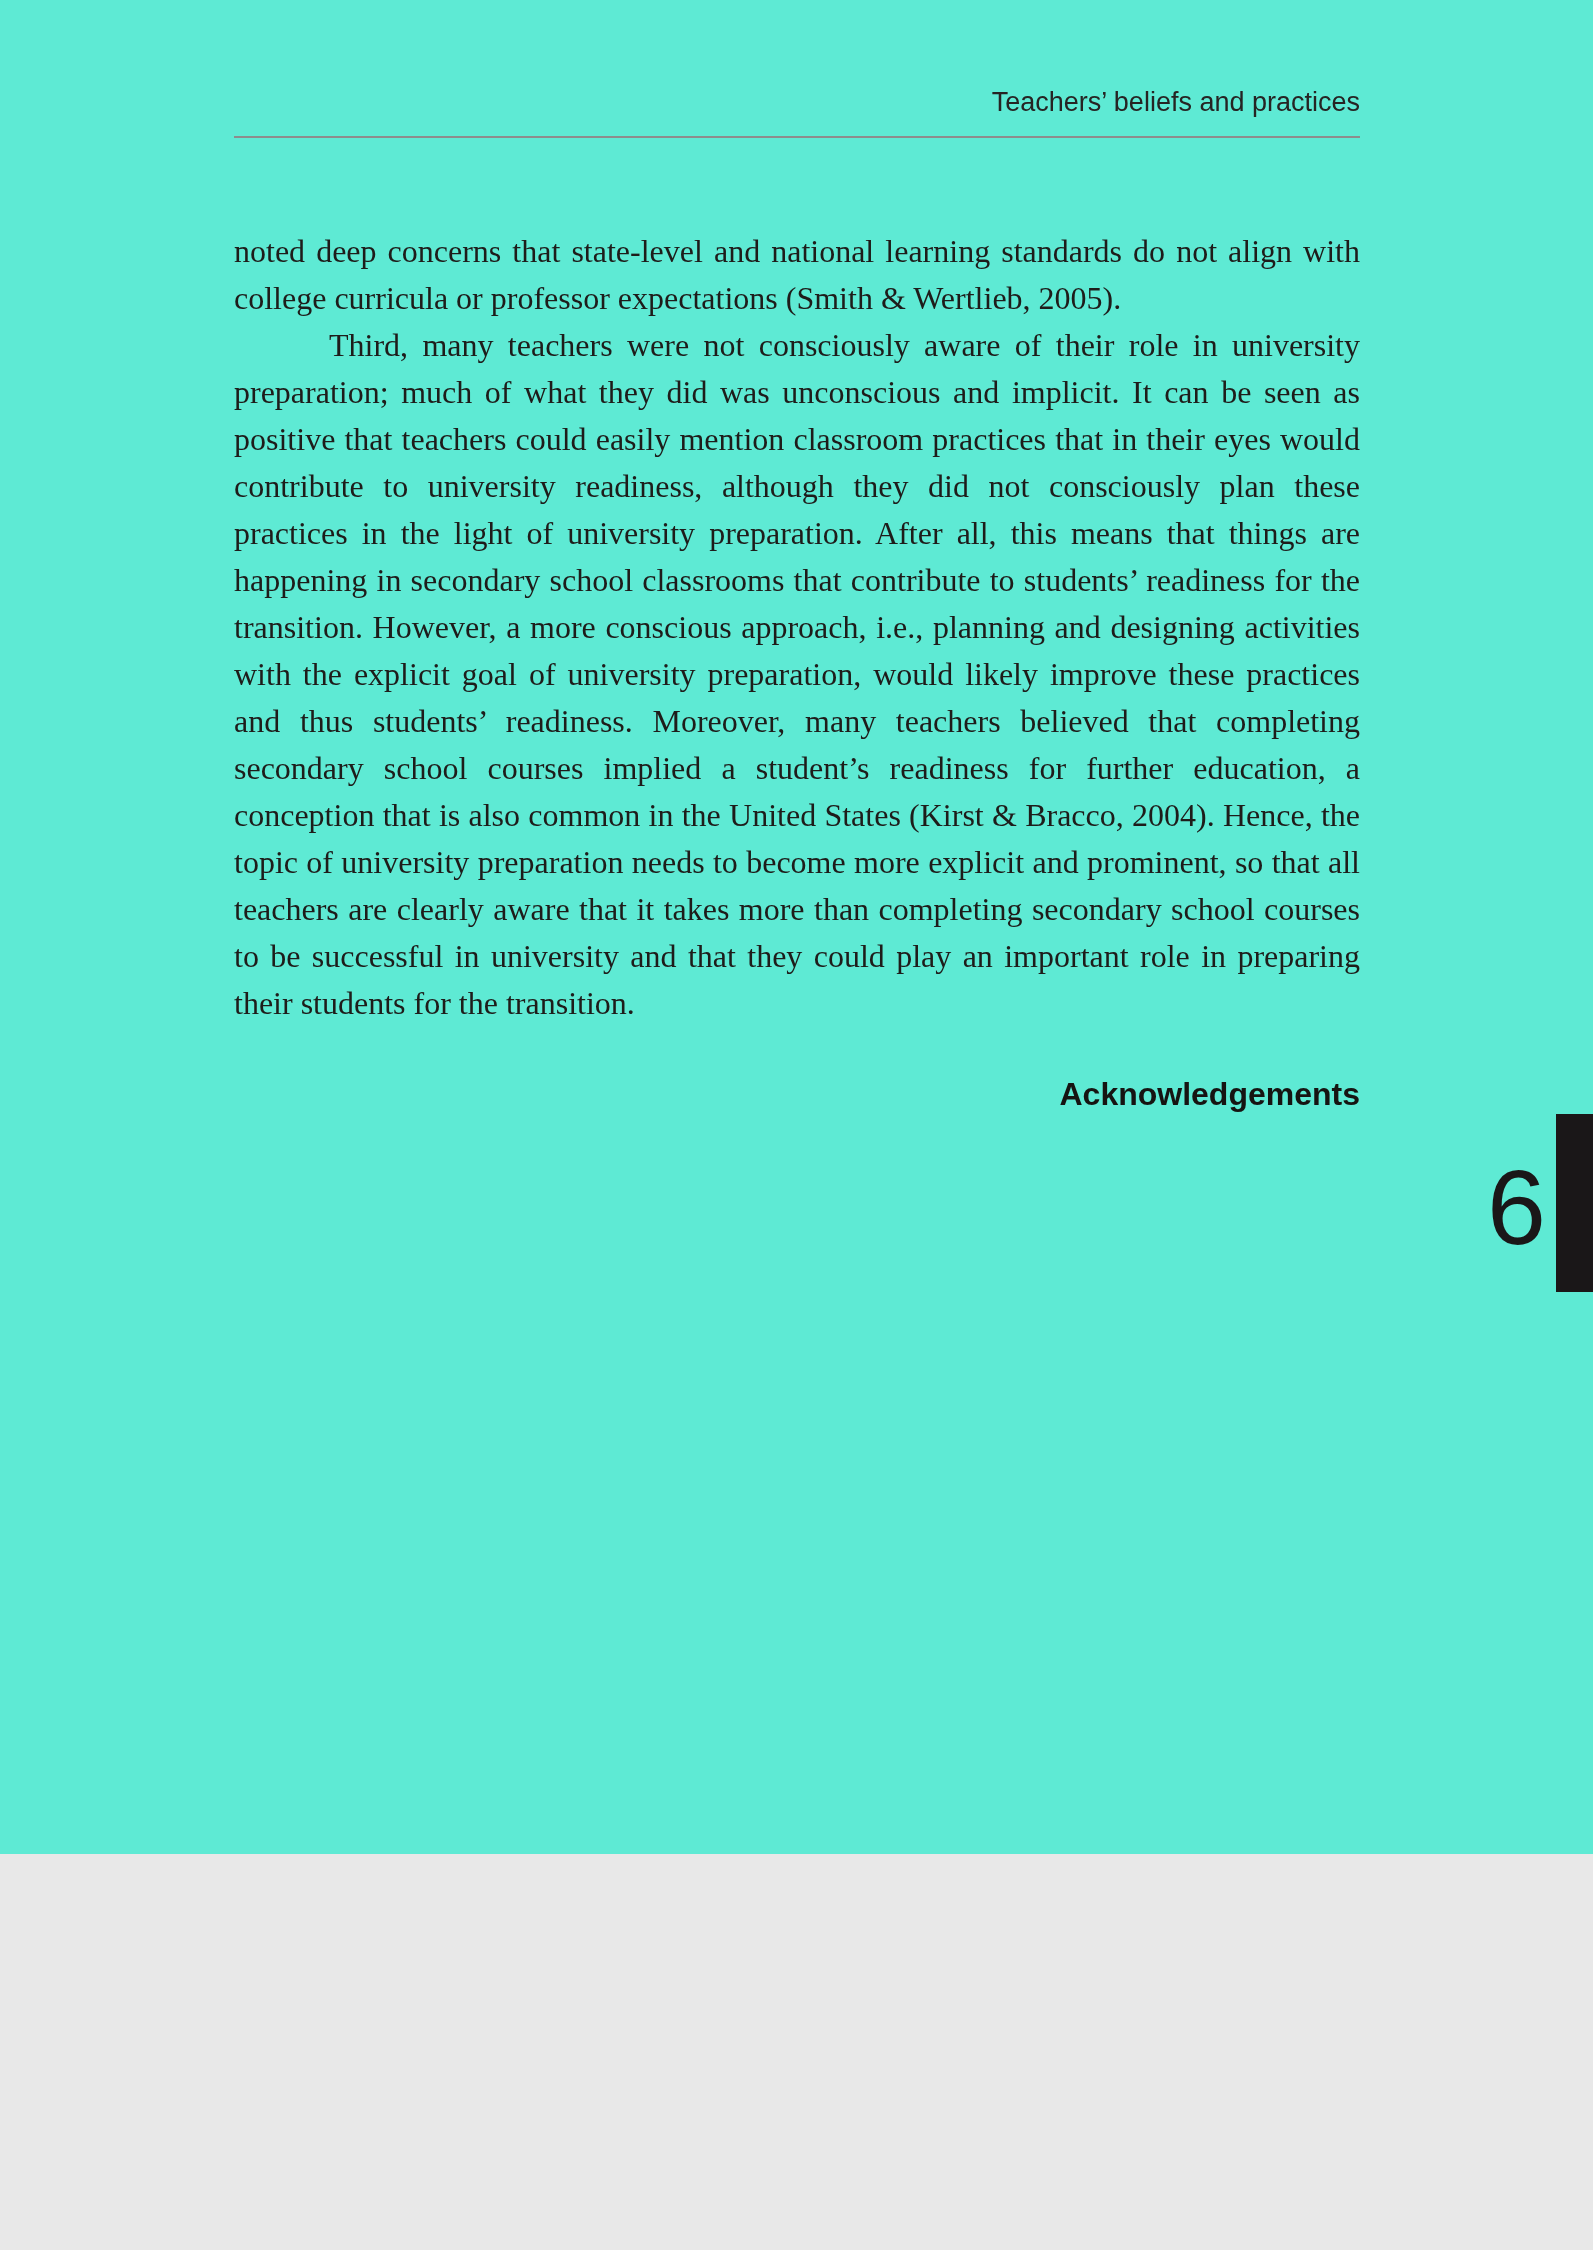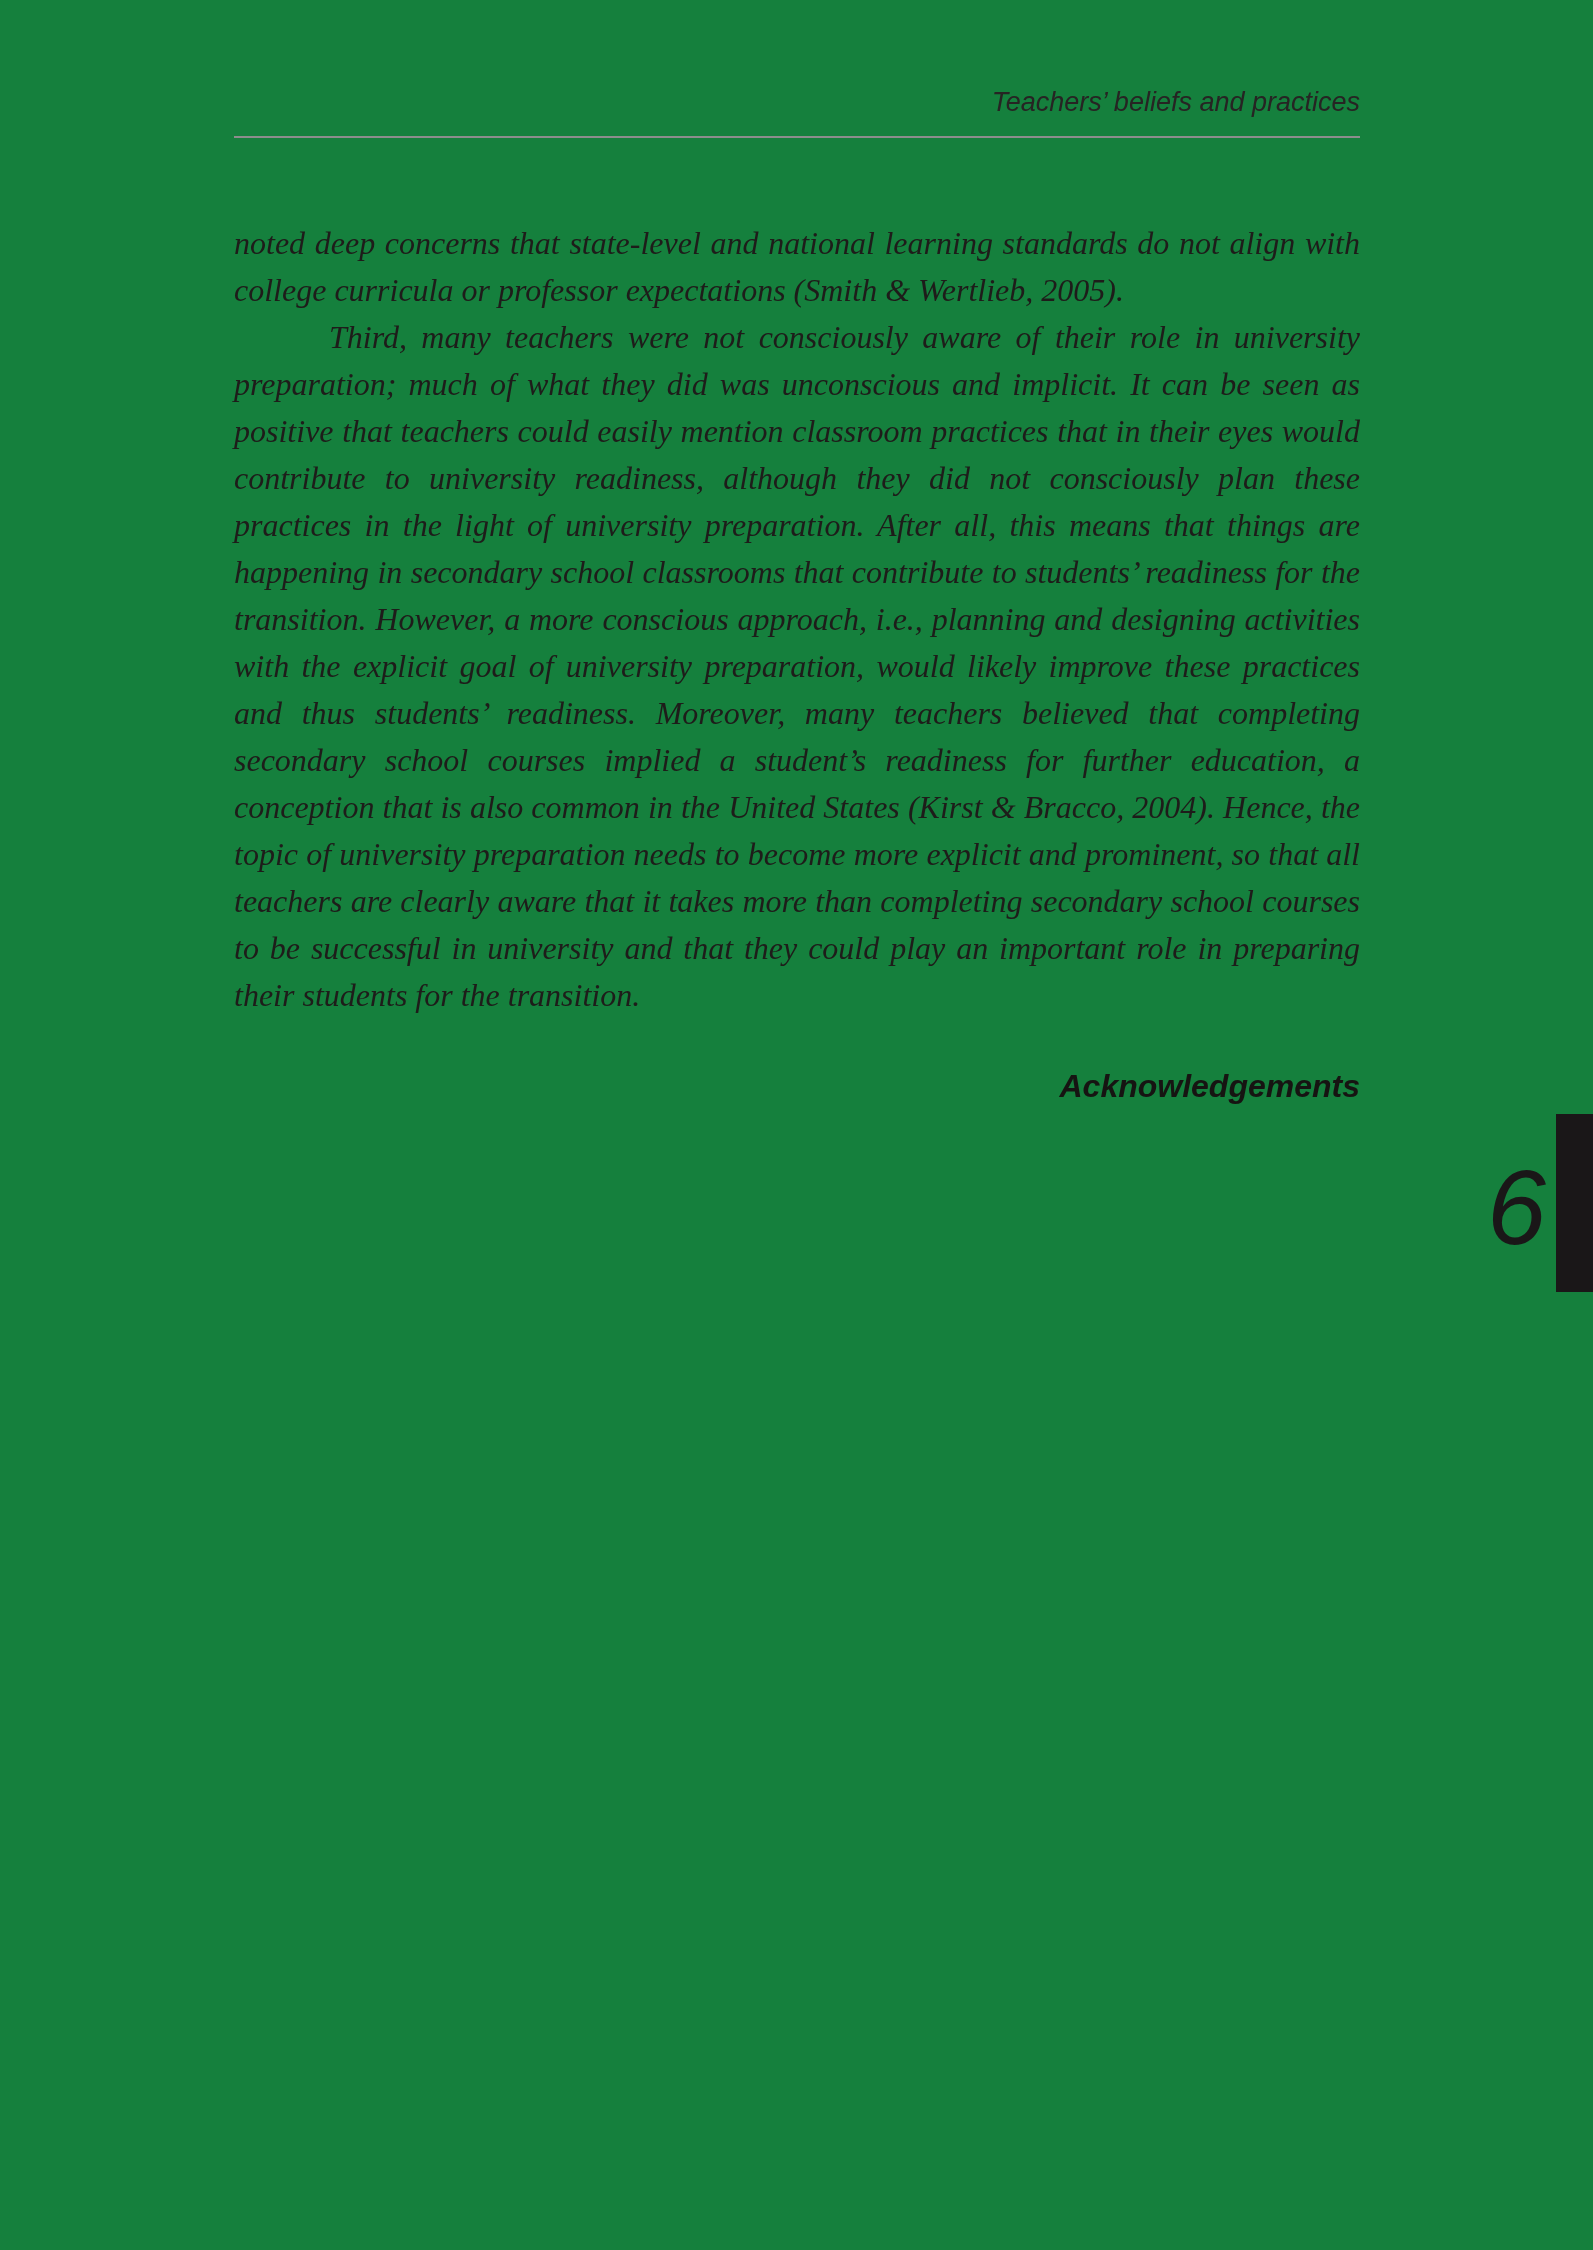--- a/index.html
+++ b/index.html
@@ -3,26 +3,25 @@
 <meta charset="utf-8">
 <style>
   html, body {
     margin: 0;
     padding: 0;
     background: #e8e8e8;
   }
   .page {
     position: relative;
     width: 1593px;
-    height: 2250px;
-    background: #15803d;
+    height: 1854px;
+    background: #5eead4;
     font-family: "Liberation Serif", serif;
     color: #1e1c1a;
     overflow: hidden;
-    font-style: italic;
   }
 
   
   .running-head {
     position: absolute;
     top: 86px;
     left: 234px;
     width: 1126px;
     text-align: right;
     font-family: "Liberation Sans", sans-serif;
@@ -35,21 +34,21 @@
     top: 136px;
     left: 234px;
     width: 1126px;
     height: 2px;
     background: #8d8d8d;
   }
 
   
   .body-column {
     position: absolute;
-    top: 220px;
+    top: 228px;
     left: 234px;
     width: 1126px;
     font-size: 32px;
     line-height: 47px;
     text-align: justify;
   }
   .para {
     margin: 0;
   }
   .para.indented {

